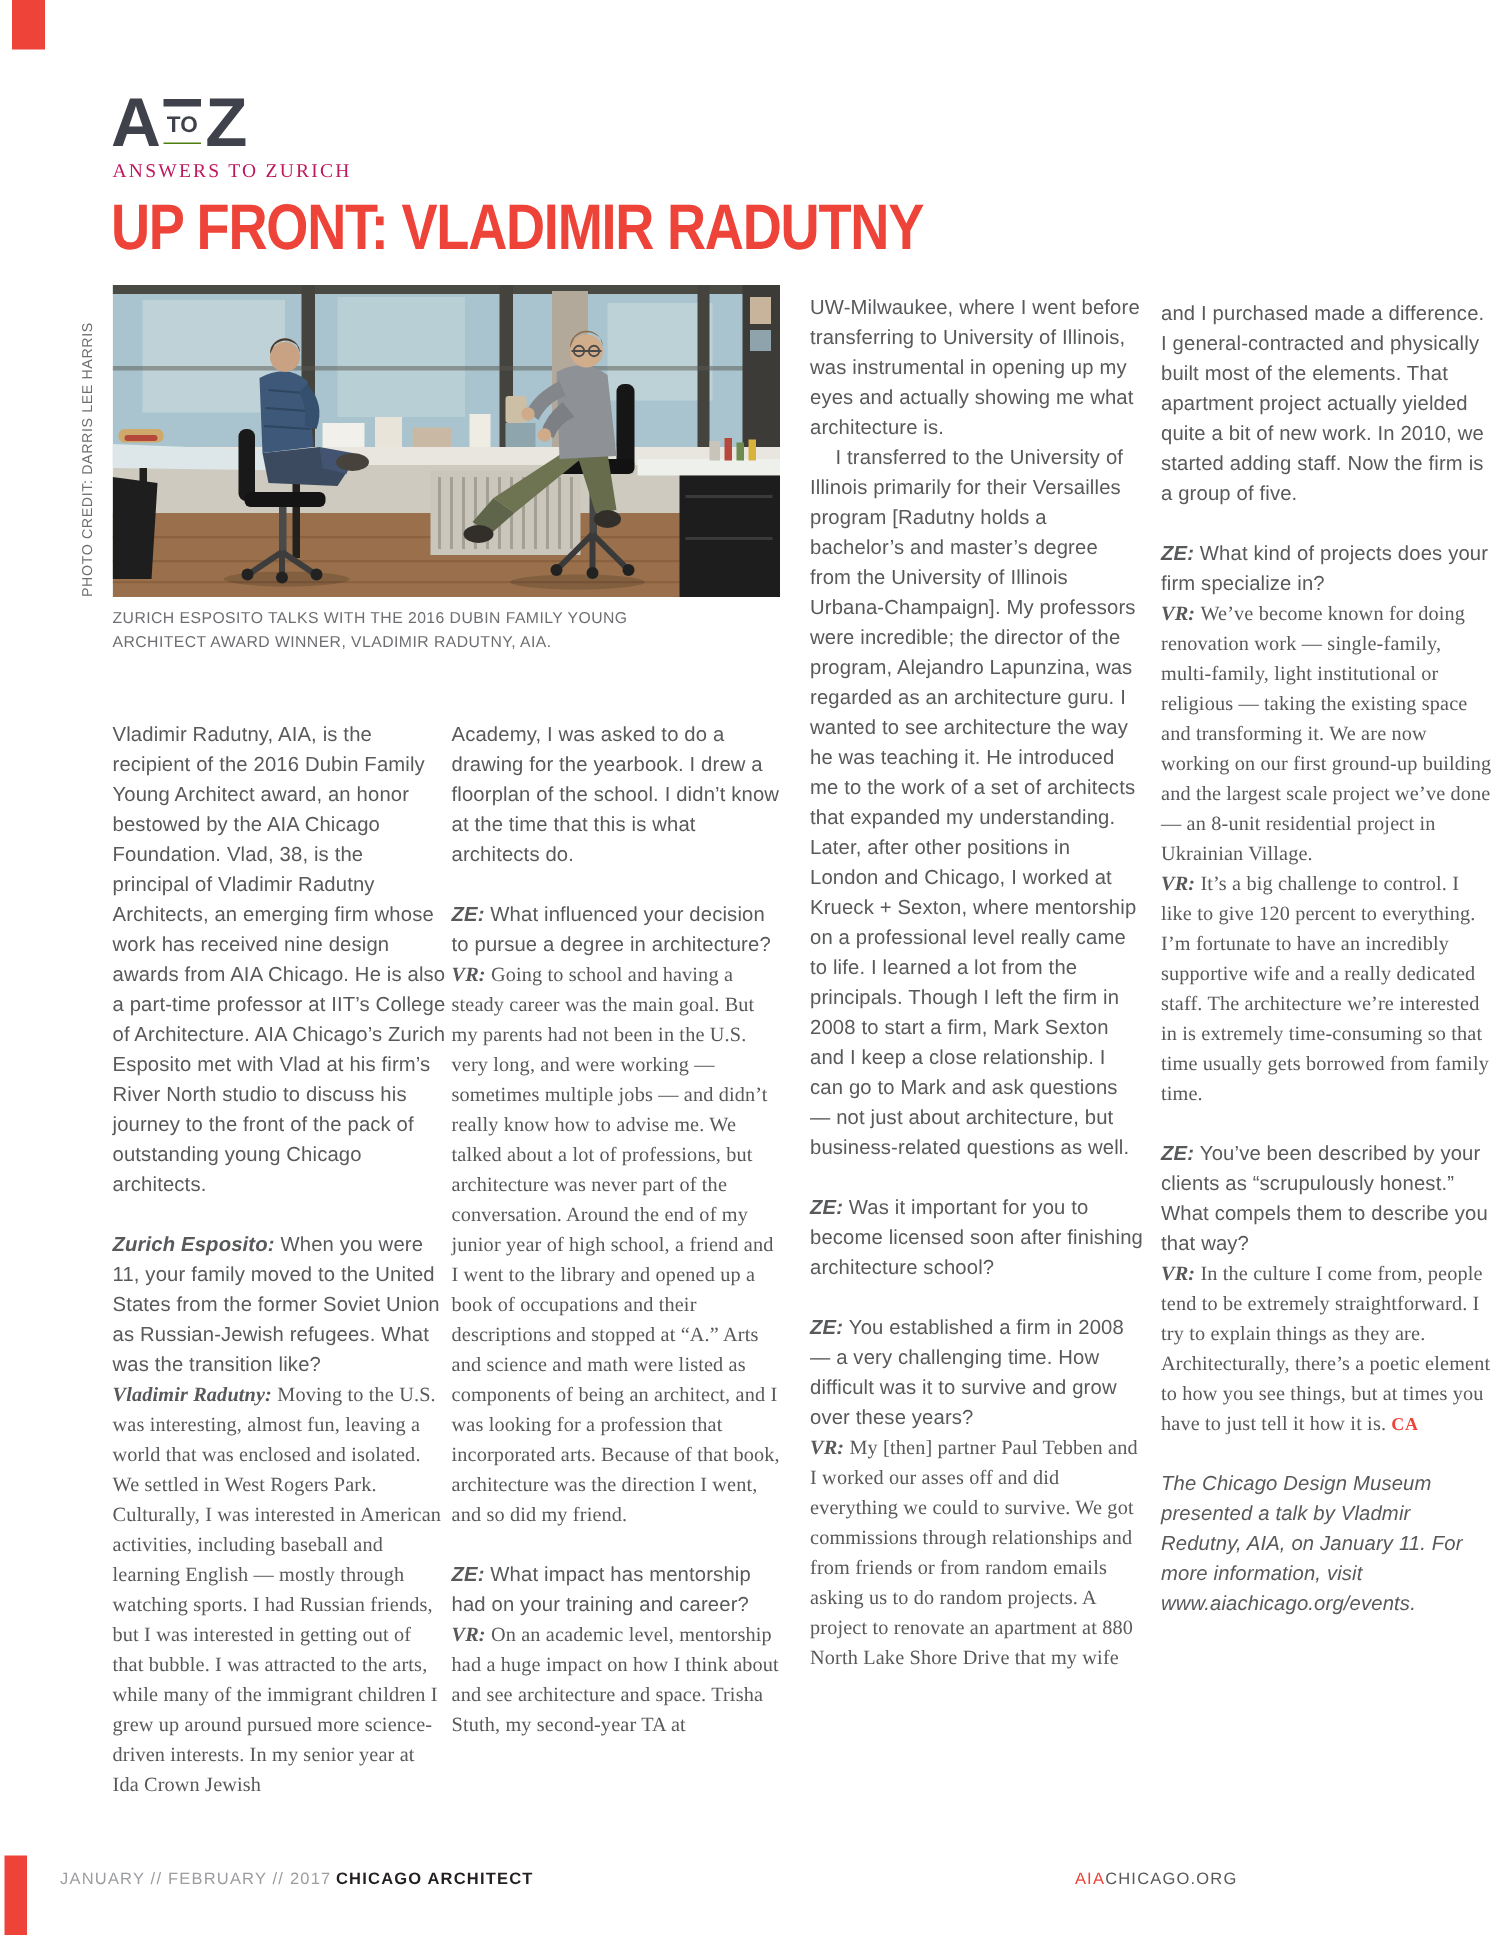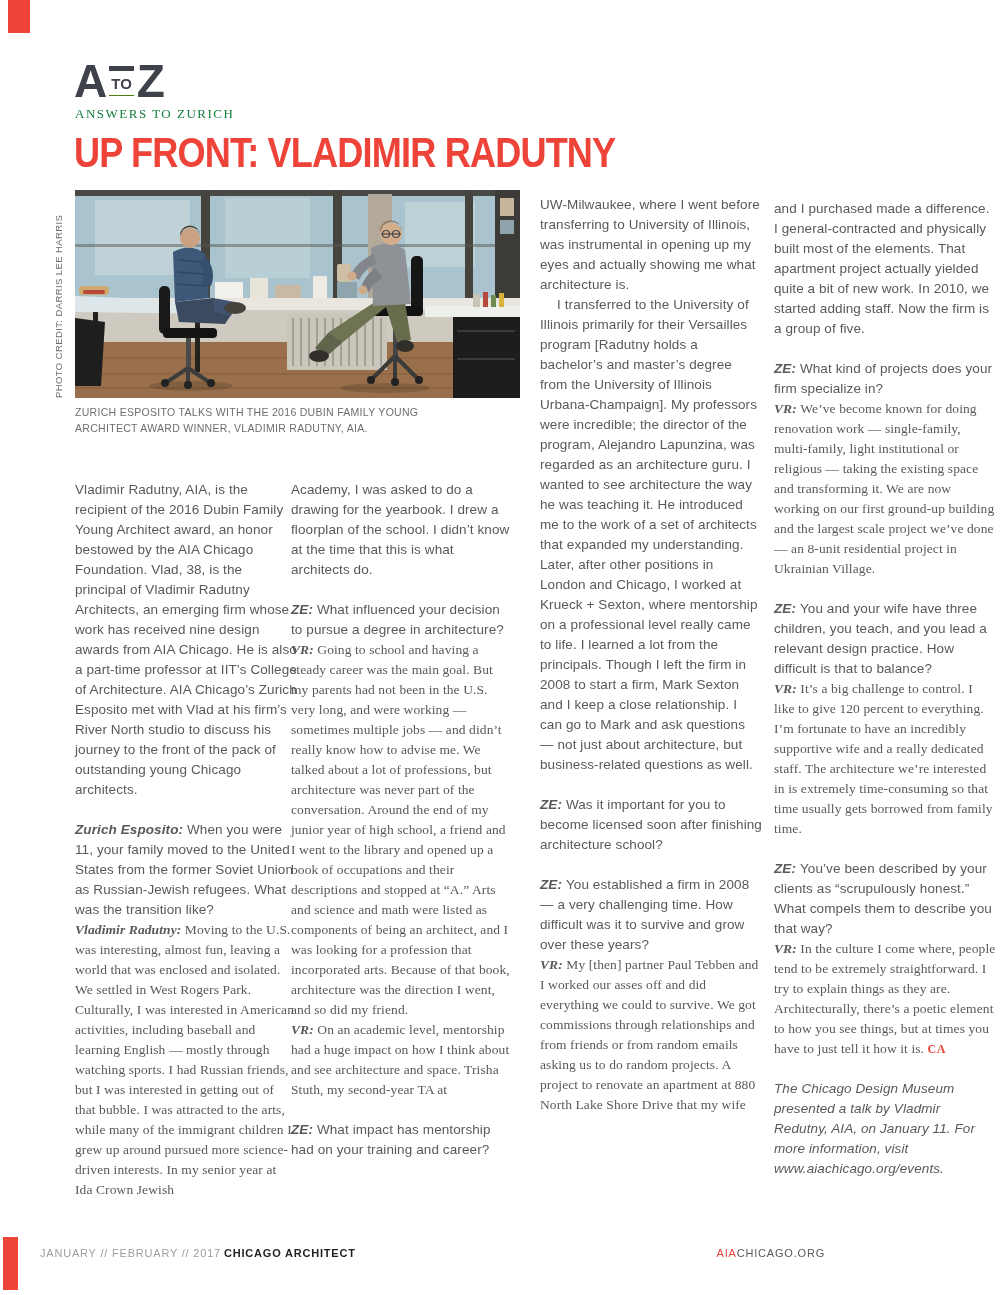--- a/index.html
+++ b/index.html
@@ -8,37 +8,37 @@
   
   .corner-block{position:absolute;left:8px;top:0;width:22px;height:33px;background:#EE4338;}
   .bottom-block{position:absolute;left:3px;top:1237px;width:15px;height:53px;background:#EE4338;}
   
   .logo{position:absolute;left:74px;top:60px;display:flex;align-items:center;height:42px;color:#3F424A;}
   .logo-a,.logo-z{font-size:46px;font-weight:800;line-height:38px;letter-spacing:-1px;}
   .logo-to{display:flex;align-items:center;justify-content:center;height:24px;margin:0 3px;
            padding:0 2px;border-top:5px solid #3F424A;border-bottom:1px solid #4d7c0f;
            font-size:15px;font-weight:800;letter-spacing:0;}
   .tagline{position:absolute;left:75px;top:106px;font-family:"Liberation Serif",serif;
-           font-size:13px;letter-spacing:1.5px;color:#15803d;}
+           font-size:13px;letter-spacing:1.5px;color:#be185d;}
   .title{position:absolute;left:74px;top:128px;margin:0;color:#EE4338;font-size:43px;
          font-weight:800;letter-spacing:-1px;transform:scaleX(.84);transform-origin:left center;
          white-space:nowrap;}
   
   .photo{position:absolute;left:75px;top:190px;width:445px;height:208px;margin:0;overflow:hidden;}
   .photo svg{display:block;}
   .photo-credit{position:absolute;left:53px;top:398px;width:208px;transform:rotate(-90deg);
                 transform-origin:0 0;font-size:9.5px;letter-spacing:.4px;color:#6D6E71;
                 white-space:nowrap;}
   .caption{position:absolute;left:75px;top:404px;width:345px;font-size:10.5px;line-height:16px;
            letter-spacing:.3px;color:#6D6E71;}
   
   .col{position:absolute;width:222px;font-size:13.5px;line-height:20px;color:#58595B;
        letter-spacing:.1px;}
   .col-1{left:75px;top:480px;}
-  .col-2{left:291px;top:480px;}
+  .col-2{left:301px;top:480px;}
   .col-3{left:540px;top:195px;}
   .col-4{left:774px;top:199px;}
   .para{margin:0;}
   .para + .para{margin-top:20px;}
   .para.tight{margin-top:0;font-family:Liberation Serif, serif;}
   .para.indent{margin-top:0;text-indent:17px;}
   .para.outro{font-style:italic;}
   .run-bi{font-weight:bold;font-style:italic;}
   .run-red{color:#EE4338;font-weight:bold;font-style:normal;font-size:12px;letter-spacing:.5px;}
   
@@ -155,38 +155,37 @@
 
   <div class="col col-1">
       <p class="para"><span class="run-n">Vladimir Radutny, AIA, is the recipient of the 2016 Dubin Family Young Architect award, an honor bestowed by the AIA Chicago Foundation. Vlad, 38, is the principal of Vladimir Radutny Architects, an emerging firm whose work has received nine design awards from AIA Chicago. He is also a part-time professor at IIT’s College of Architecture. AIA Chicago’s Zurich Esposito met with Vlad at his firm’s River North studio to discuss his journey to the front of the pack of outstanding young Chicago architects.</span></p>
       <p class="para"><span class="run-bi">Zurich Esposito: </span><span class="run-n">When you were 11, your family moved to the United States from the former Soviet Union as Russian-Jewish refugees. What was the transition like?</span></p>
       <p class="para tight"><span class="run-bi">Vladimir Radutny: </span><span class="run-n">Moving to the U.S. was interesting, almost fun, leaving a world that was enclosed and isolated. We settled in West Rogers Park. Culturally, I was interested in American activities, including baseball and learning English — mostly through watching sports. I had Russian friends, but I was interested in getting out of that bubble. I was attracted to the arts, while many of the immigrant children I grew up around pursued more science-driven interests. In my senior year at Ida Crown Jewish</span></p>
     </div>
   <div class="col col-2">
       <p class="para"><span class="run-n">Academy, I was asked to do a drawing for the yearbook. I drew a floorplan of the school. I didn’t know at the time that this is what architects do.</span></p>
       <p class="para"><span class="run-bi">ZE: </span><span class="run-n">What influenced your decision to pursue a degree in architecture?</span></p>
       <p class="para tight"><span class="run-bi">VR: </span><span class="run-n">Going to school and having a steady career was the main goal. But my parents had not been in the U.S. very long, and were working — sometimes multiple jobs — and didn’t really know how to advise me. We talked about a lot of professions, but architecture was never part of the conversation. Around the end of my junior year of high school, a friend and I went to the library and opened up a book of occupations and their descriptions and stopped at “A.” Arts and science and math were listed as components of being an architect, and I was looking for a profession that incorporated arts. Because of that book, architecture was the direction I went, and so did my friend.</span></p>
+      <p class="para"><span class="run-bi">ZE: </span><span class="run-n">What impact has mentorship had on your training and career?</span></p>
       <p class="para tight"><span class="run-bi">VR: </span><span class="run-n">On an academic level, mentorship had a huge impact on how I think about and see architecture and space. Trisha Stuth, my second-year TA at</span></p>
-      <p class="para"><span class="run-bi">ZE: </span><span class="run-n">What impact has mentorship had on your training and career?</span></p>
     </div>
   <div class="col col-3">
       <p class="para"><span class="run-n">UW-Milwaukee, where I went before transferring to University of Illinois, was instrumental in opening up my eyes and actually showing me what architecture is.</span></p>
       <p class="para indent"><span class="run-n">I transferred to the University of Illinois primarily for their Versailles program [Radutny holds a bachelor’s and master’s degree from the University of Illinois Urbana-Champaign]. My professors were incredible; the director of the program, Alejandro Lapunzina, was regarded as an architecture guru. I wanted to see architecture the way he was teaching it. He introduced me to the work of a set of architects that expanded my understanding. Later, after other positions in London and Chicago, I worked at Krueck + Sexton, where mentorship on a professional level really came to life. I learned a lot from the principals. Though I left the firm in 2008 to start a firm, Mark Sexton and I keep a close relationship. I can go to Mark and ask questions — not just about architecture, but business-related questions as well.</span></p>
       <p class="para"><span class="run-bi">ZE: </span><span class="run-n">Was it important for you to become licensed soon after finishing architecture school?</span></p>
       <p class="para"><span class="run-bi">ZE: </span><span class="run-n">You established a firm in 2008 — a very challenging time. How difficult was it to survive and grow over these years?</span></p>
       <p class="para tight"><span class="run-bi">VR: </span><span class="run-n">My [then] partner Paul Tebben and I worked our asses off and did everything we could to survive. We got commissions through relationships and from friends or from random emails asking us to do random projects. A project to renovate an apartment at 880 North Lake Shore Drive that my wife</span></p>
     </div>
   <div class="col col-4">
       <p class="para"><span class="run-n">and I purchased made a difference. I general-contracted and physically built most of the elements. That apartment project actually yielded quite a bit of new work. In 2010, we started adding staff. Now the firm is a group of five.</span></p>
       <p class="para"><span class="run-bi">ZE: </span><span class="run-n">What kind of projects does your firm specialize in?</span></p>
       <p class="para tight"><span class="run-bi">VR: </span><span class="run-n">We’ve become known for doing renovation work — single-family, multi-family, light institutional or religious — taking the existing space and transforming it. We are now working on our first ground-up building and the largest scale project we’ve done — an 8-unit residential project in Ukrainian Village.</span></p>
-      <p class="para"><span class="run-bi">ZE: </span><span class="run-n">You and your wife have three children, you teach, and you lead a relevant design practice. How difficult is that to balance?</span></p>
       <p class="para tight"><span class="run-bi">VR: </span><span class="run-n">It’s a big challenge to control. I like to give 120 percent to everything. I’m fortunate to have an incredibly supportive wife and a really dedicated staff. The architecture we’re interested in is extremely time-consuming so that time usually gets borrowed from family time.</span></p>
       <p class="para"><span class="run-bi">ZE: </span><span class="run-n">You’ve been described by your clients as “scrupulously honest.” What compels them to describe you that way?</span></p>
-      <p class="para tight"><span class="run-bi">VR: </span><span class="run-n">In the culture I come where, people tend to be extremely straightforward. I try to explain things as they are. Architecturally, there’s a poetic element to how you see things, but at times you have to just tell it how it is.  </span><span class="run-red">CA</span></p>
+      <p class="para tight"><span class="run-bi">VR: </span><span class="run-n">In the culture I come from, people tend to be extremely straightforward. I try to explain things as they are. Architecturally, there’s a poetic element to how you see things, but at times you have to just tell it how it is.  </span><span class="run-red">CA</span></p>
       <p class="para outro"><span class="run-n">The Chicago Design Museum presented a talk by Vladmir Redutny, AIA, on January 11. For more information, visit www.aiachicago.org/events.</span></p>
     </div>
 
   <div class="footer">
     <span class="f-issue">JANUARY // FEBRUARY // 2017</span>
     <span class="f-pub">CHICAGO ARCHITECT</span>
     <span class="f-site"><span class="red">AIA</span><span>CHICAGO.ORG</span></span>
   </div>
 
   <div class="bottom-block"></div>

